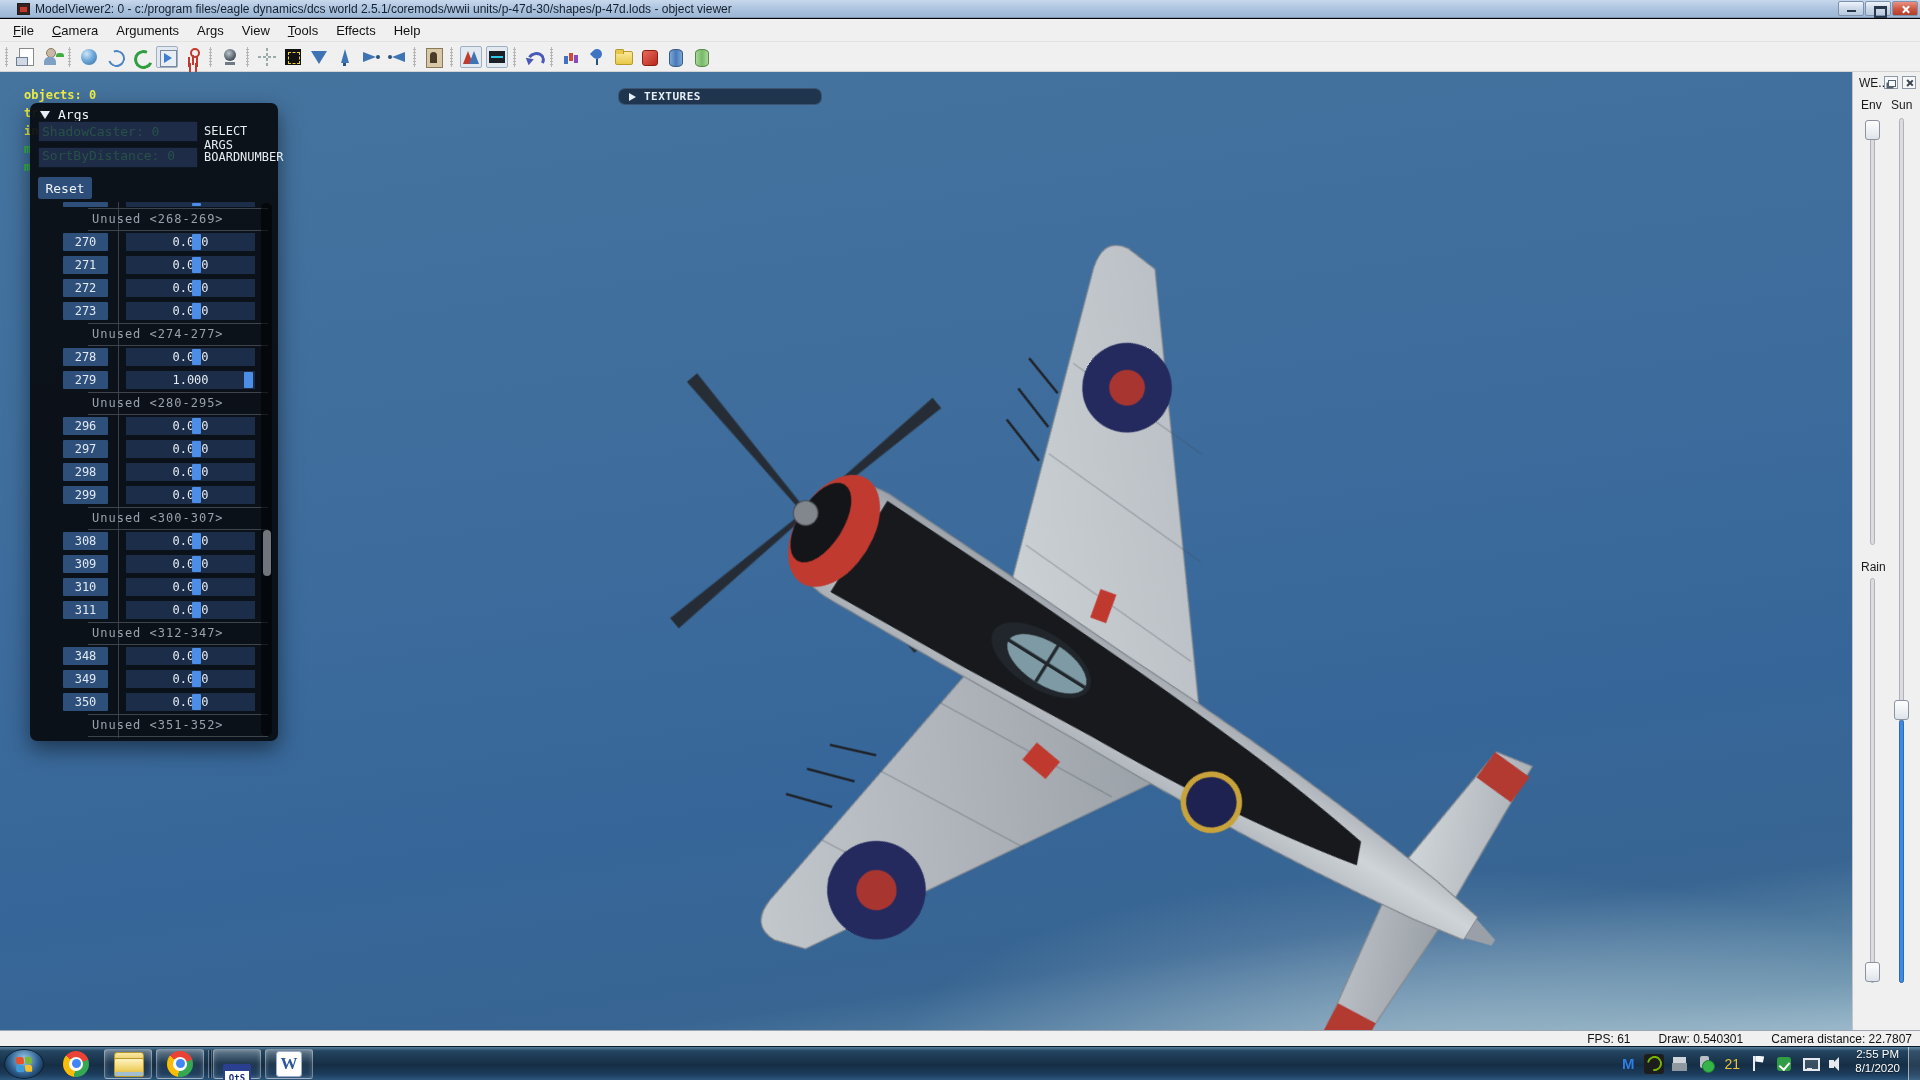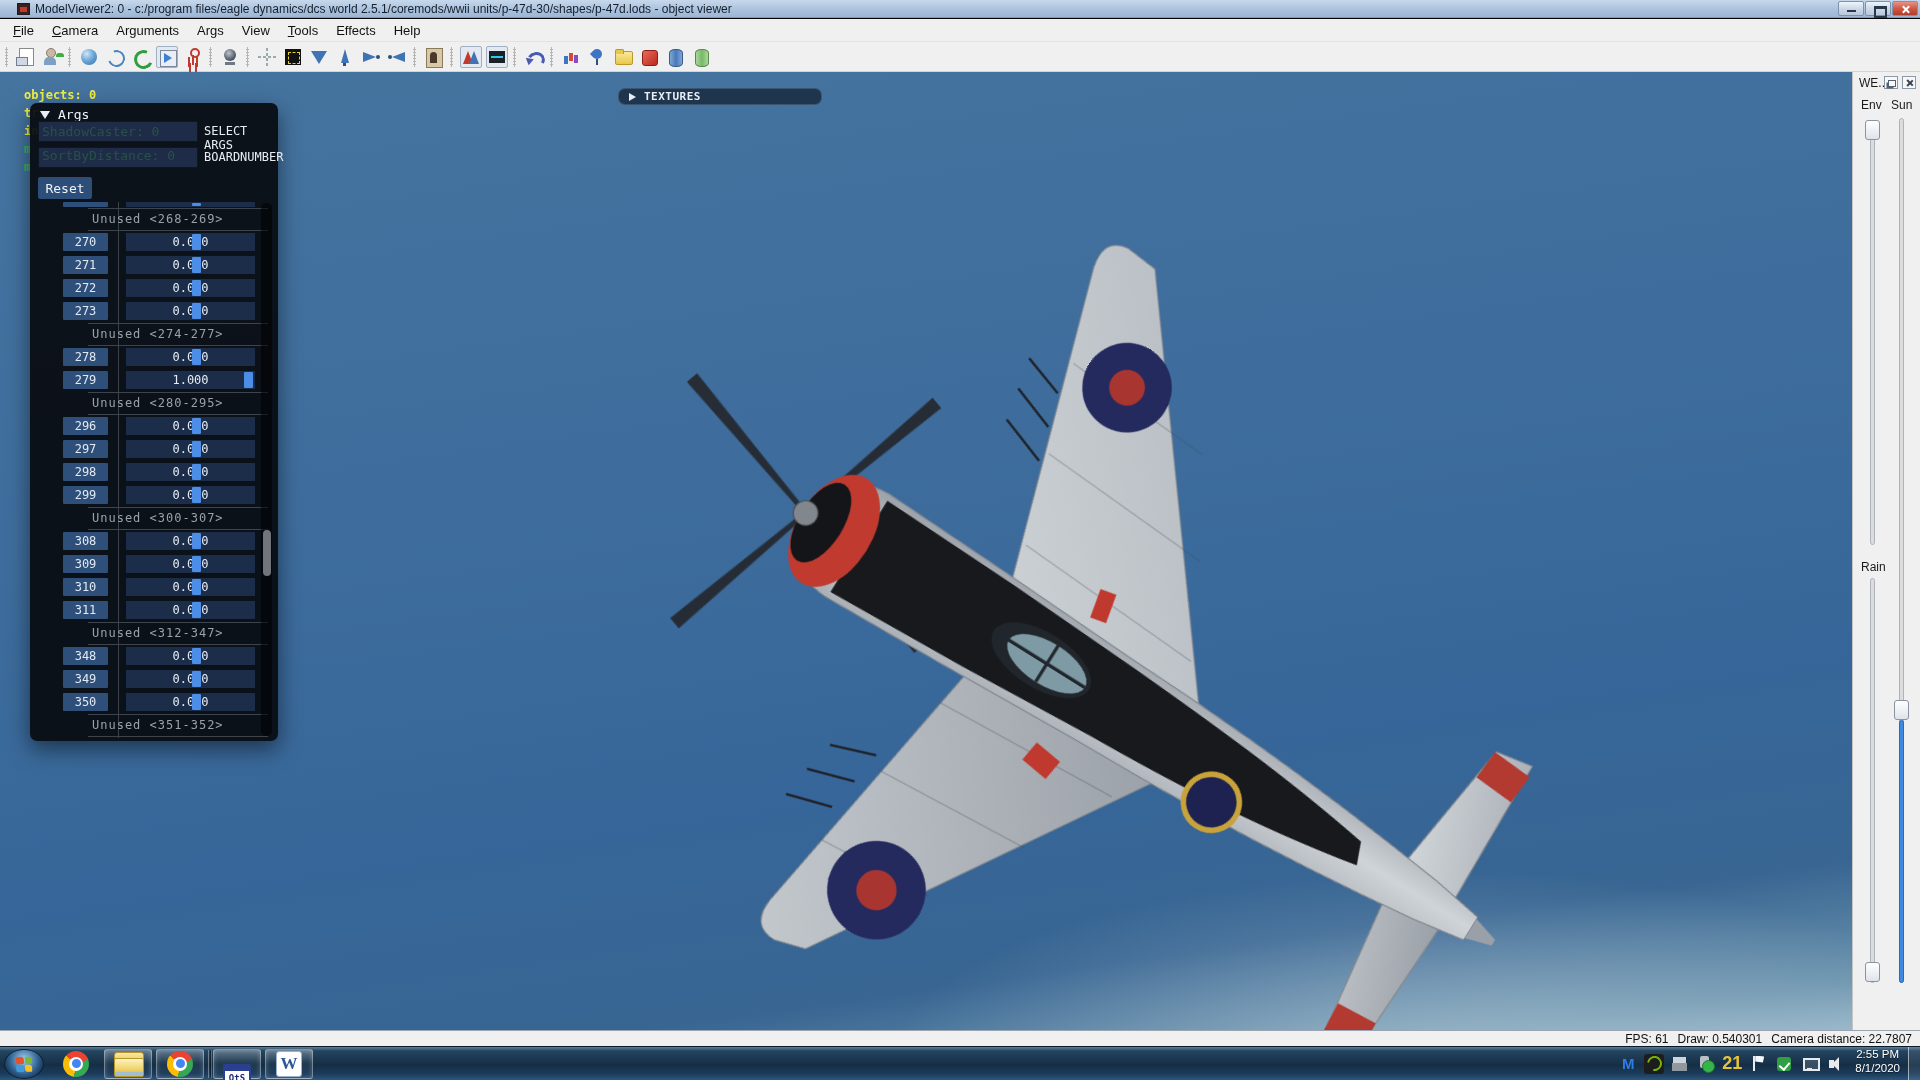--- a/index.html
+++ b/index.html
@@ -206,21 +206,21 @@
   .vthumb { position:absolute; width:15px; height:20px; background:linear-gradient(#ffffff,#dfe4ea);
     border:1px solid #8a93a2; border-radius:3px; z-index:2; }
   .thumb-env { left:12px; top:48px; }
   .thumb-sun { left:41px; top:628px; }
   .thumb-rain { left:12px; top:890px; }
 
   
   .statusbar { position:absolute; left:0; top:1030px; width:1920px; height:16px; background:#f0f0f0;
     border-top:1px solid #9aa5b1; display:flex; align-items:center; justify-content:flex-end;
     font-size:12px; color:#111; padding-right:8px; }
-  .statusbar span { margin-left:9px; }
+  .statusbar span { margin-left:28px; }
 
   
   .taskbar { position:absolute; left:0; top:1046px; width:1920px; height:34px;
     background:linear-gradient(#57809f 0%, #24445f 12%, #152e45 55%, #1c3c5c 82%, #2c567c 100%);
     border-top:1px solid #0b1826; display:flex; align-items:center; }
   .tb-left { display:flex; align-items:center; height:100%; }
   .start-orb { width:40px; height:30px; margin:0 6px 0 4px; border-radius:50%;
     background:radial-gradient(circle at 50% 35%, #9fd0f0, #2f5f8e 55%, #122a44 85%);
     border:1px solid #0e2238; position:relative; }
   .start-flag { position:absolute; left:11px; top:7px; width:16px; height:15px; display:grid;
@@ -262,21 +262,21 @@
   .ic-mbam span { font-size:15px; font-weight:bold; color:#2f7de1; }
   .ic-nv { background:#1d1d1d; border-radius:3px; }
   .ic-nv::after { content:''; width:11px; height:11px; border-radius:50%; border:2.5px solid #76b900;
     border-left-color:transparent; transform:rotate(-35deg); }
   .ic-dev::before { content:''; position:absolute; left:3px; top:3px; width:13px; height:6px; background:#cfd4da; }
   .ic-dev::after { content:''; position:absolute; left:2px; top:9px; width:15px; height:8px; background:#8f979f; }
   .ic-usb::before { content:''; position:absolute; left:4px; top:2px; width:9px; height:12px;
     background:#b9bfc6; border-radius:2px; }
   .ic-usb::after { content:''; position:absolute; right:1px; bottom:1px; width:11px; height:11px;
     border-radius:50%; background:#35b44a; border:1px solid #1e7a2e; }
-  .badge-temp { color:#e8c23a; font-size:18px; font-weight:bold; }
+  .badge-temp { color:#e8c23a; font-size:14px; font-weight:normal; }
   .ic-flag::before { content:''; position:absolute; left:5px; top:2px; width:2px; height:15px; background:#e9edf2; }
   .ic-flag::after { content:''; position:absolute; left:7px; top:2px; width:9px; height:7px;
     background:#f4f7fa; clip-path:polygon(0 0,100% 15%,85% 100%,0 85%); }
   .ic-sec::before { content:''; position:absolute; left:3px; top:3px; width:14px; height:14px;
     background:#2f9e44; border-radius:3px; }
   .ic-sec::after { content:''; position:absolute; left:7px; top:6px; width:5px; height:8px;
     border:2px solid #fff; border-top:none; border-left:none; transform:rotate(40deg); }
   .ic-net::before { content:''; position:absolute; left:3px; top:4px; width:13px; height:9px;
     border:2px solid #e6eaef; background:rgba(255,255,255,0.15); }
   .ic-net::after { content:''; position:absolute; left:7px; top:14px; width:5px; height:3px; background:#e6eaef; }

